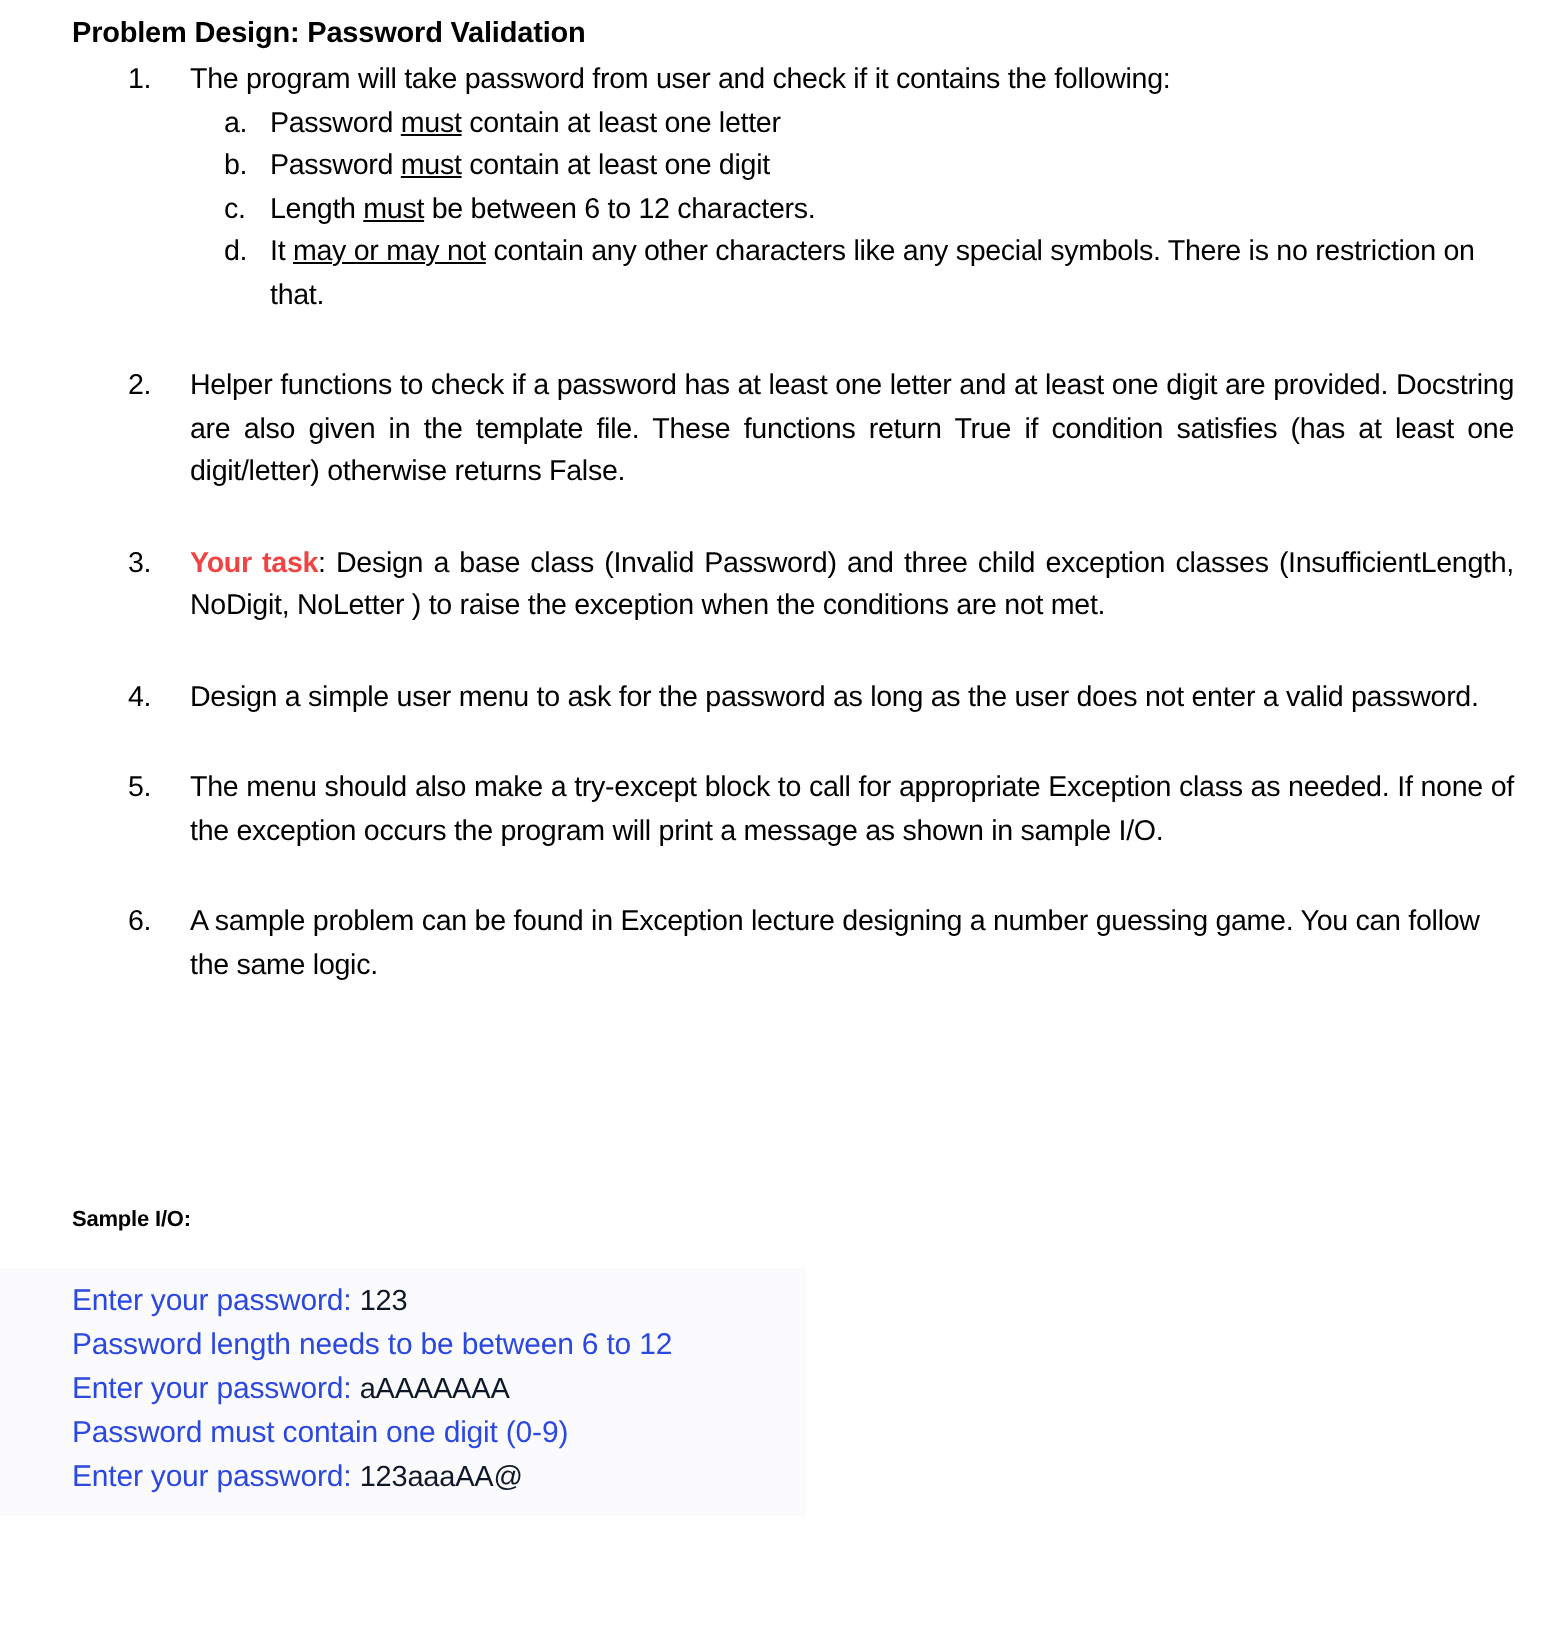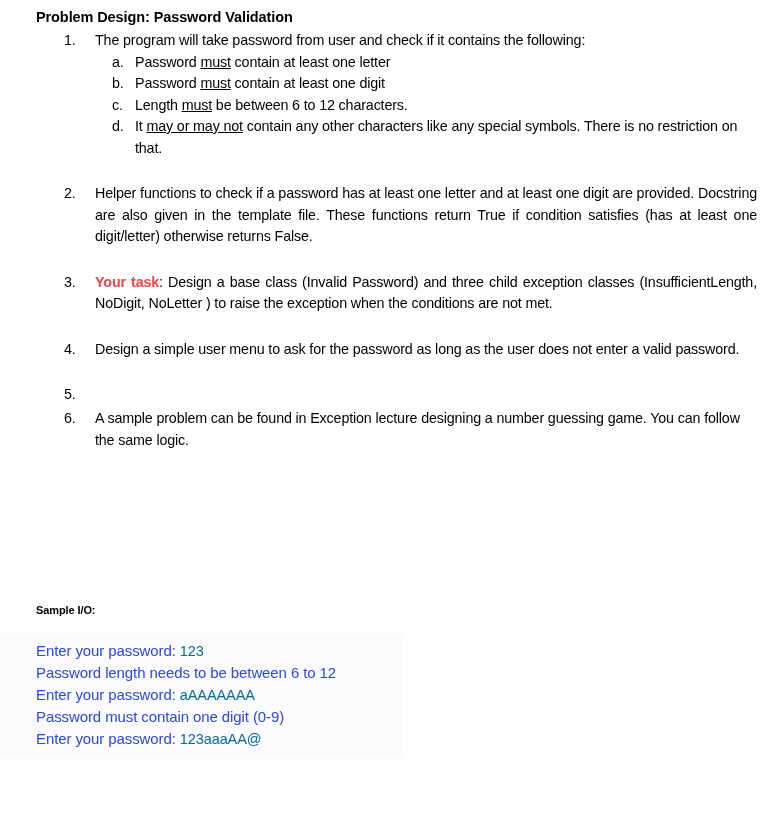--- a/index.html
+++ b/index.html
@@ -114,21 +114,21 @@
   }
   .io-line {
     padding-left: 36px;
     font-size: 15px;
     line-height: 21px;
     color: #2B48E0;
     white-space: pre;
     letter-spacing: -0.1px;
   }
   .io-line .typed {
-    color: #0369a1;
+    color: #0f172a;
     font-size: 14.5px;
   }
 </style>
 </head>
 <body>
 
 <div class="page">
 
   <div class="doc-title">Problem Design: Password Validation</div>
 
@@ -172,20 +172,21 @@
 
     <div class="item">
       <span class="marker">4.</span>
       <span class="body">Design a simple user menu to ask for the password as long as the user does not enter a valid password.</span>
     </div>
 
     <div class="gap-md"></div>
 
     <div class="item justify">
       <span class="marker">5.</span>
+      <span class="body">The menu should also make a try-except block to call for appropriate Exception class as needed. If none of the exception occurs the program will print a message as shown in sample I/O.</span>
     </div>
 
     <div class="gap-md"></div>
 
     <div class="item">
       <span class="marker">6.</span>
       <span class="body">A sample problem can be found in Exception lecture designing a number guessing game. You can follow the same logic.</span>
     </div>
 
   </div>

